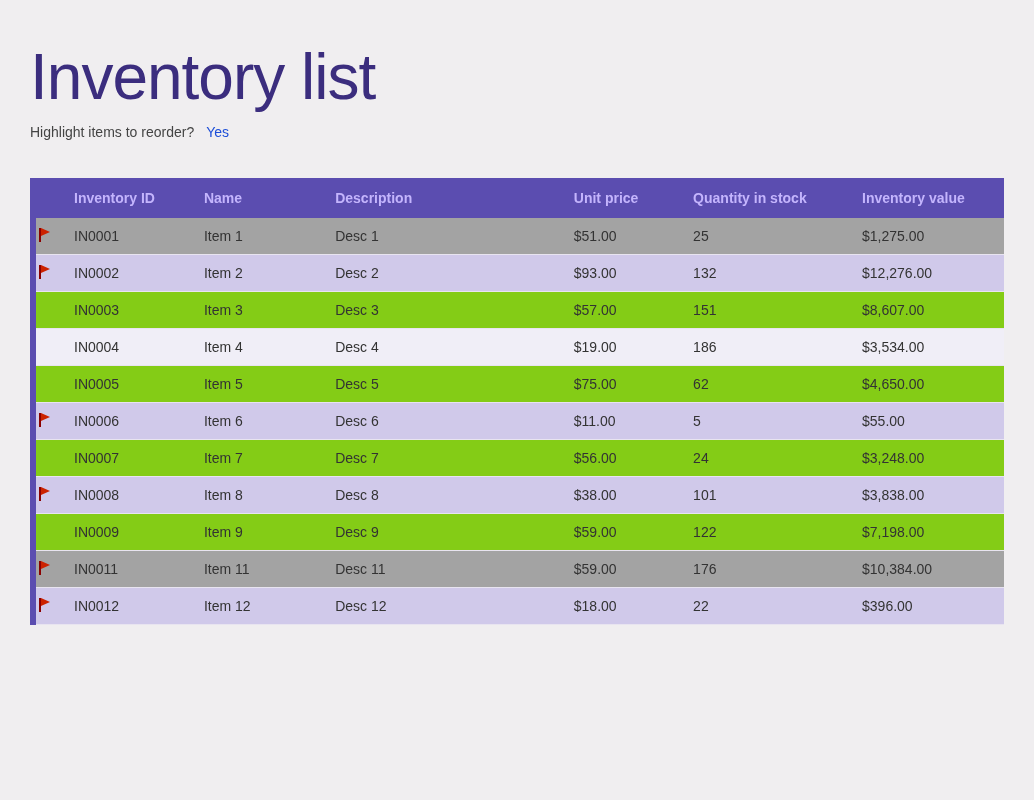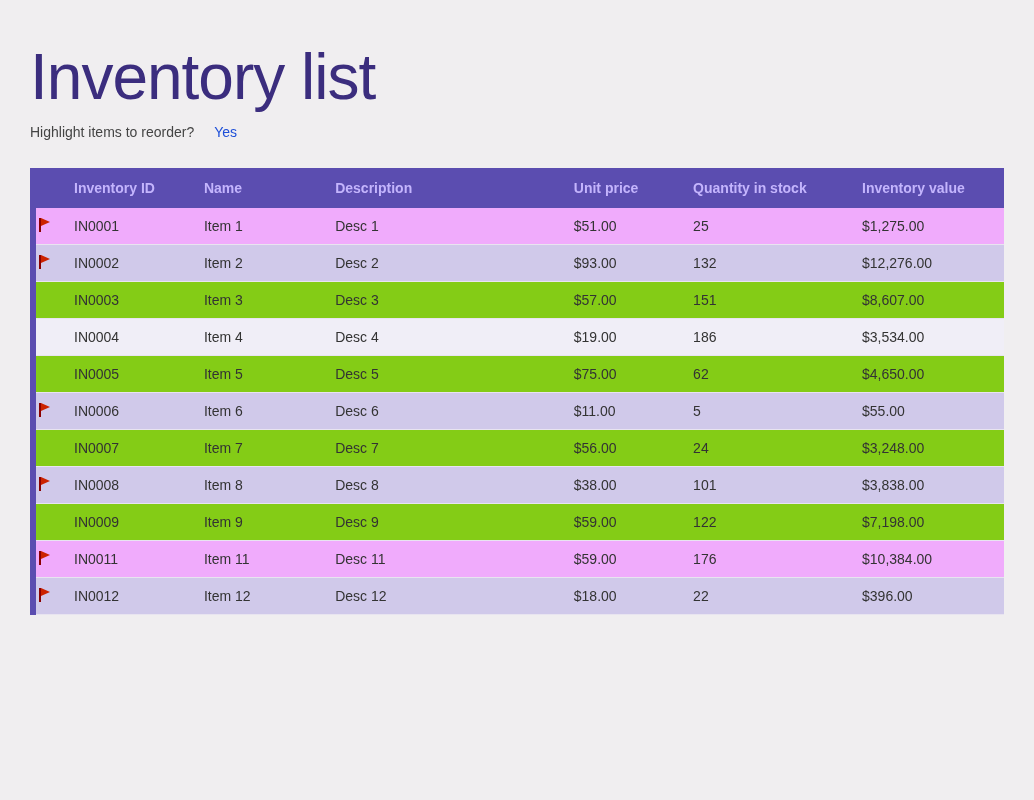--- a/index.html
+++ b/index.html
@@ -12,22 +12,22 @@
     .page-title {
       font-size: 64px;
       font-weight: 400;
       color: #3b2d7e;
       margin-bottom: 10px;
       letter-spacing: -1px;
     }
     .highlight-row {
       display: flex;
       align-items: center;
-      gap: 20px;
-      margin-bottom: 28px;
+      gap: 12px;
+      margin-bottom: 38px;
       font-size: 14px;
       color: #444;
     }
     .highlight-label { }
     .highlight-value { color: #1d4ed8; }
     table {
       width: 100%;
       border-collapse: collapse;
     }
     thead tr {
@@ -41,21 +41,21 @@
       font-weight: 600;
     }
     tbody tr {
       background: #84cc16;
       border-bottom: 1px solid #e8e4f0;
     }
     tbody tr.alt {
       background: #f0eef7;
     }
     tbody tr.reorder {
-      background: #f0abfc;
+      background: #a3a3a3;
     }
     tbody tr.reorder.alt {
       background: #d0c9ea;
     }
     tbody td {
       padding: 10px 14px;
       font-size: 14px;
       color: #333;
       vertical-align: middle;
     }

